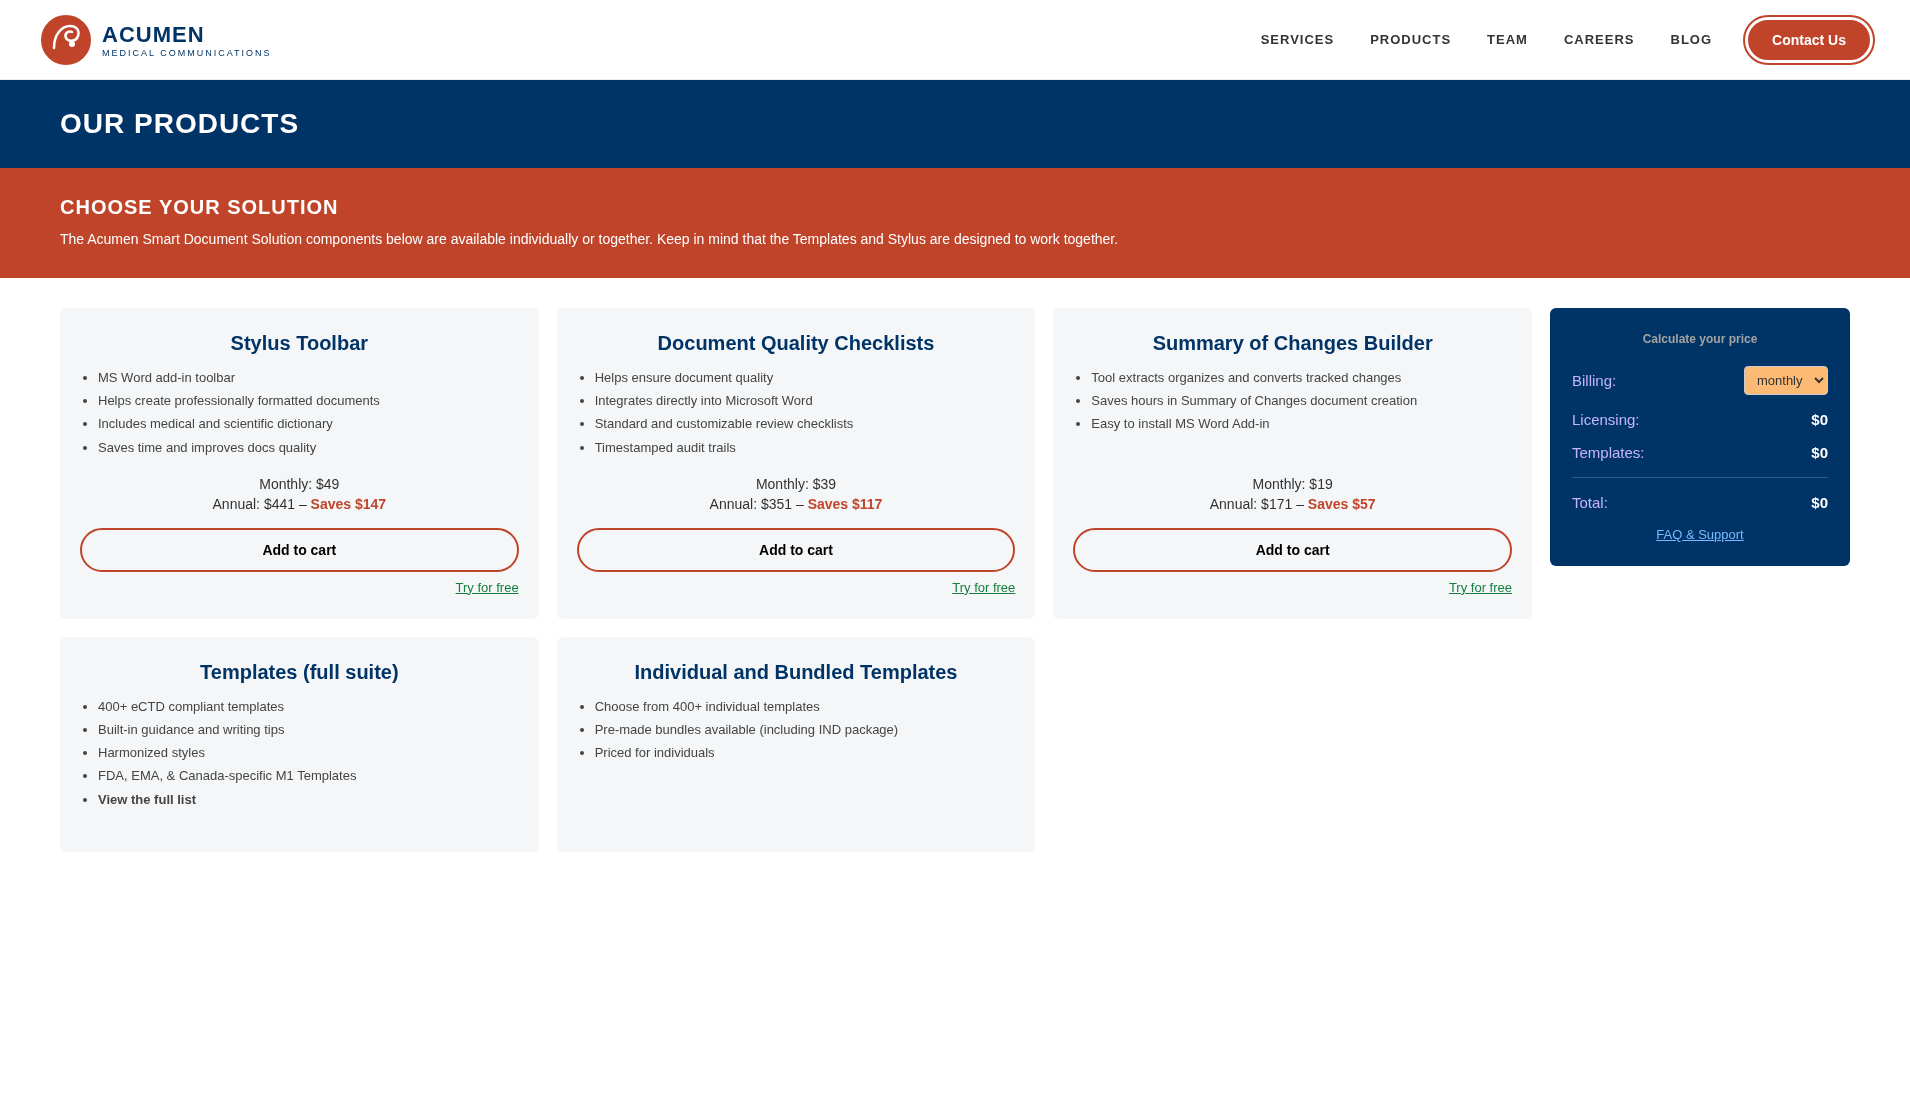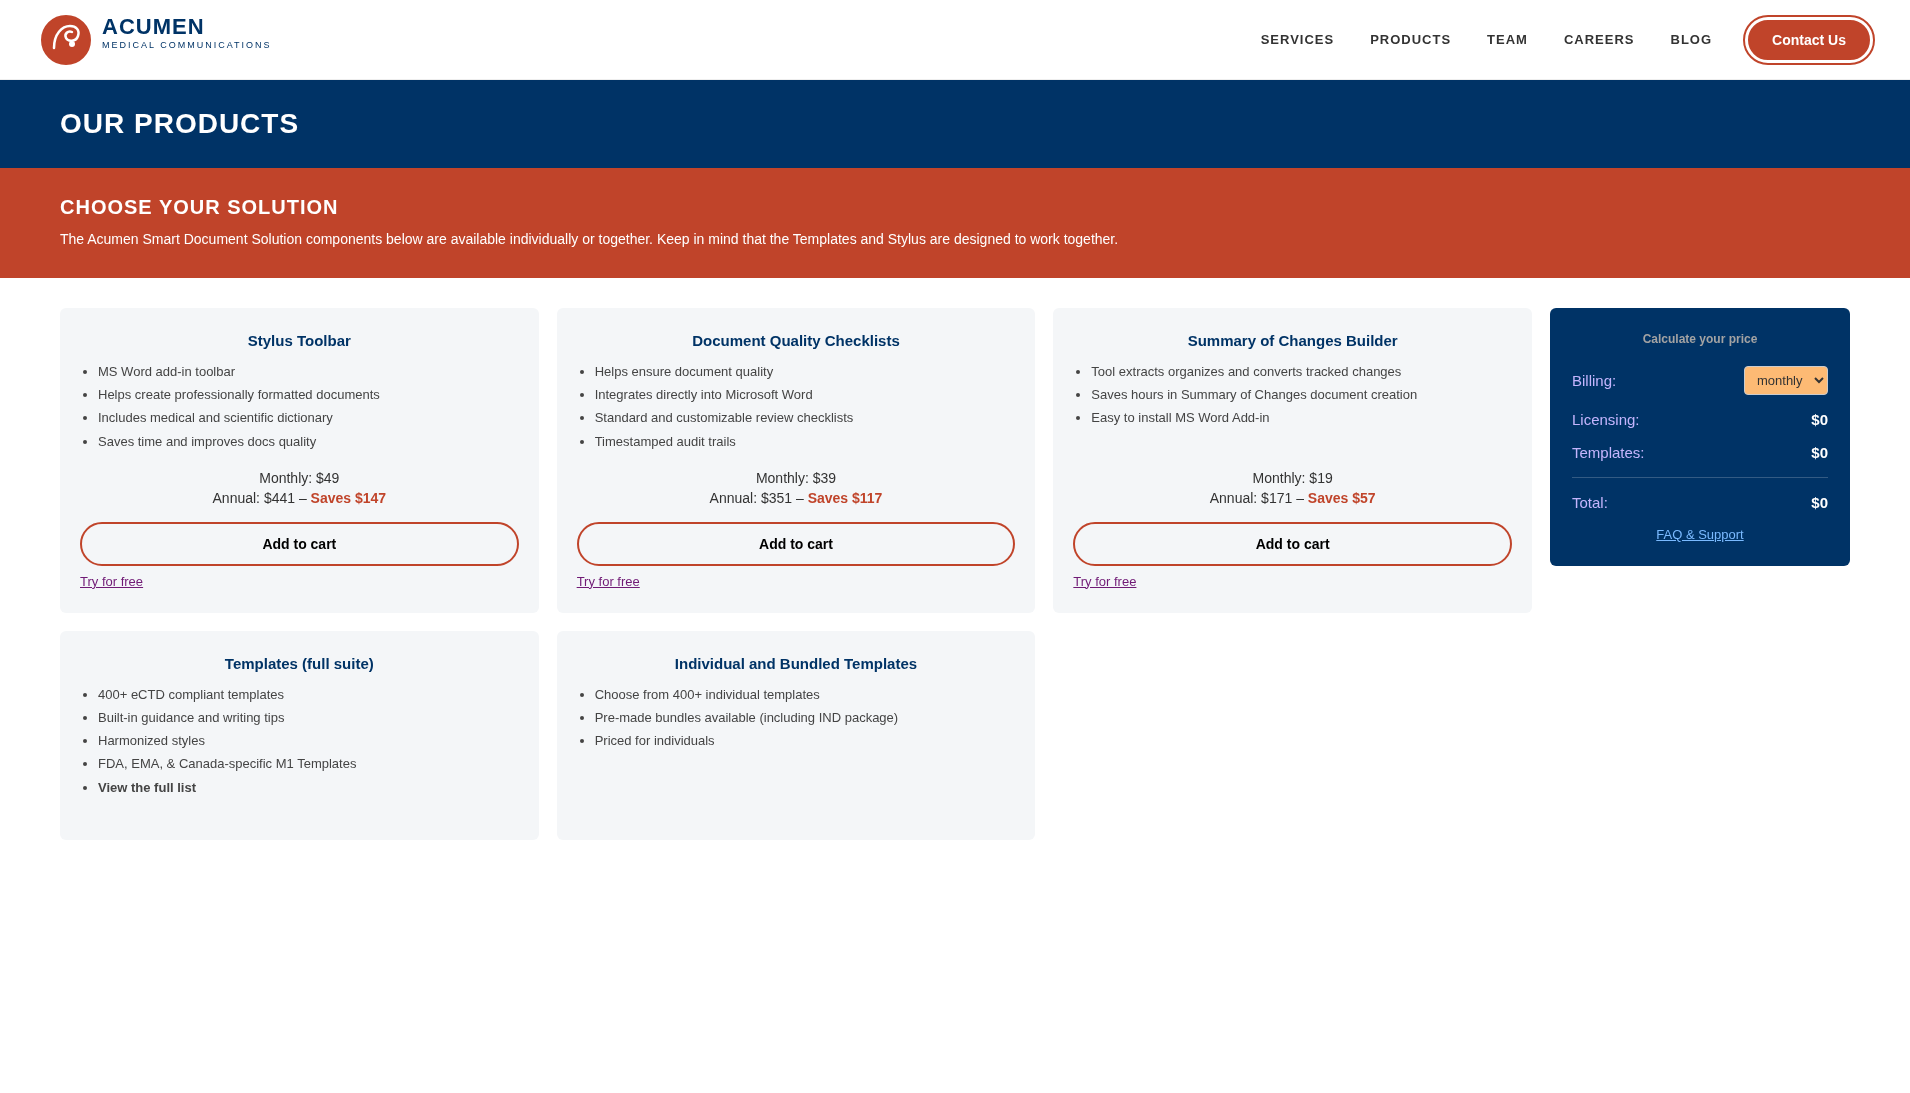--- a/index.html
+++ b/index.html
@@ -10,20 +10,21 @@
       display: flex;
       align-items: center;
       justify-content: space-between;
       padding: 0 40px;
       height: 80px;
       background: #fff;
       border-bottom: 1px solid #eee;
     }
     .logo-area {
       display: flex;
+      align-items: center;
       gap: 10px;
     }
     .logo-icon {
       width: 52px;
       height: 52px;
     }
     .logo-text-block { display: flex; flex-direction: column; }
     .logo-title {
       font-size: 22px;
       font-weight: 900;
@@ -103,21 +104,21 @@
       gap: 18px;
     }
     .product-card {
       background: #f4f6f8;
       border-radius: 6px;
       padding: 24px 20px;
       display: flex;
       flex-direction: column;
     }
     .product-card h3 {
-      font-size: 15px;
+      font-size: 20px;
       font-weight: 800;
       color: #003366;
       text-align: center;
       margin-bottom: 14px;
     }
     .product-card ul {
       list-style: disc;
       padding-left: 18px;
       margin-bottom: 14px;
       flex: 1;
@@ -150,22 +151,22 @@
       border: 2px solid #c0442a;
       border-radius: 30px;
       color: #000000;
       font-size: 14px;
       font-weight: 600;
       cursor: pointer;
       text-align: center;
     }
     .try-free-link {
       display: block;
-      text-align: left;
-      color: #701a75;
+      text-align: right;
+      color: #15803d;
       font-size: 13px;
       text-decoration: underline;
       cursor: pointer;
     }
 
     
     .calculate-card {
       background: #003366;
       border-radius: 6px;
       padding: 24px 22px;

